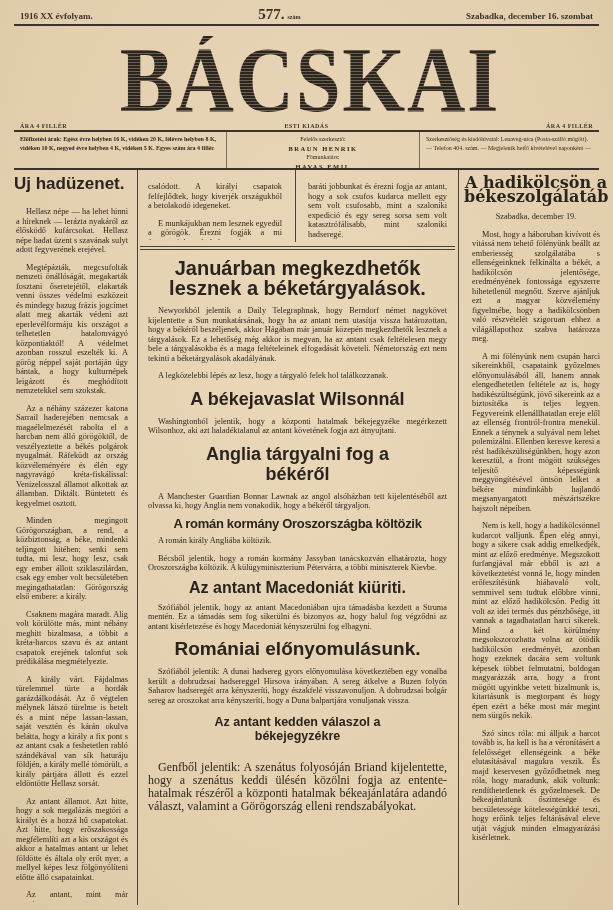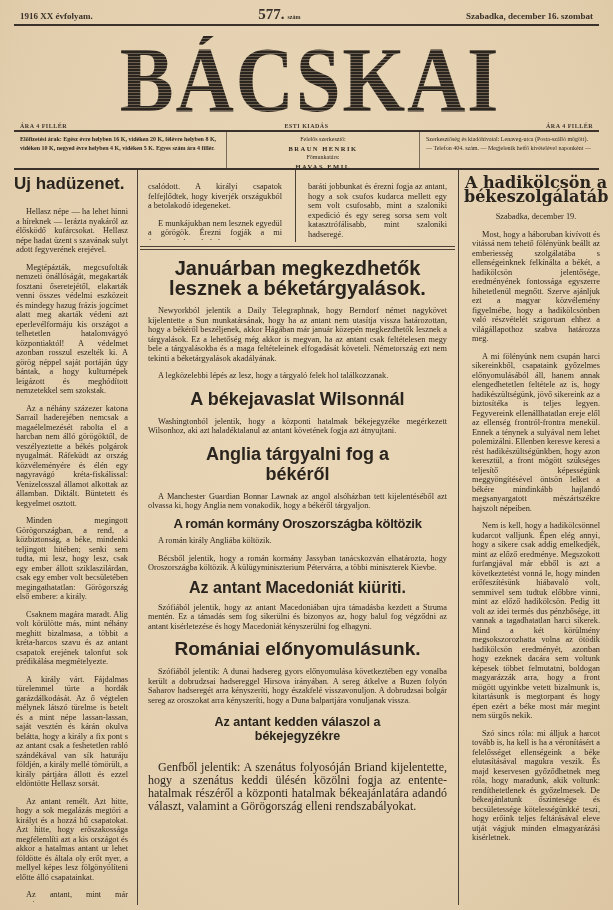--- a/index.html
+++ b/index.html
@@ -89,21 +89,21 @@
   <div class="vline" style="left:458px; top:170px; height:735px;"></div>
 
   <div class="col c-left">
     <h2 class="h1 h-left">Uj hadüzenet.</h2>
     <p>Hellasz népe — ha lehet hinni a híreknek — lerázta nyakáról az élősködő kufárcsokat. Hellasz népe hadat üzent s szavának sulyt adott fegyverének erejével.</p>
     <p>Megtépázták, megcsufolták nemzeti önállóságát, megakarták fosztani őseretejétől, elakarták venni összes védelmi eszközeit és mindegy hazug frázis jogcímet alatt meg akarták védeni azt eperlevélformáju kis országot a telhetetlen hatalomvágyó központiaktól! A védelmet azonban rosszul eszelték ki. A görög néppel saját portáján úgy bántak, a hogy kulturnépek leigázott és meghódított nemzetekkel sem szokstak.</p>
     <p>Az a néhány százezer katona Sarrail haderejében nemcsak a magaélelmezését rabolta el a harcban nem álló görögöktől, de veszélyeztette a békés polgárok nyugalmát. Ráfeküdt az ország közvéleményére és élén egy nagyravágó kréta-fiskálissal: Venizelosszal államot alkottak az államban. Diktált. Büntetett és kegyelmet osztott.</p>
     <p>Minden megingott Görögországban, a rend, a közbiztonság, a béke, mindenki teljingott hitében; senki sem tudta, mi lesz, hogy lesz, csak egy ember állott sziklaszilárdan, csak egy ember volt becsületében megingathatatlan: Görögország első embere: a király.</p>
     <p>Csaknem magára maradt. Alig volt körülötte más, mint néhány meghitt bizalmasa, a többit a kréta-harcos szavu és az antant csapatok erejének talonfut sok prédikálása megmételyezte.</p>
     <p>A király várt. Fájdalmas türelemmel türte a hordák garázdálkodását. Az ő végtelen mélynek látszó türelme is betelt és a mint népe lassan-lassan, saját vesztén és kárán okulva belátta, hogy a király a fix pont s az antant csak a feshetetlen rabló szándékával van sík haturáju földjén, a király mellé tömörült, a király pártjára állott és ezzel eldöntötte Hellasz sorsát.</p>
-    <p>Az antant remélt. Azt hitte, hogy a sok megalázás megtöri a királyt és a hozzá hű csapatokat. Azt hitte, hogy erőszakossága megfélemlíti azt a kis országot és akkor a hatalmas antant ur lehet földötte és általa oly erőt nyer, a mellyel képes lesz fölgönyölíteni előtte álló csapatainkat.</p>
+    <p>Az antant államot. Azt hitte, hogy a sok megalázás megtöri a királyt és a hozzá hű csapatokat. Azt hitte, hogy erőszakossága megfélemlíti azt a kis országot és akkor a hatalmas antant ur lehet földötte és általa oly erőt nyer, a mellyel képes lesz fölgönyölíteni előtte álló csapatainkat.</p>
     <p>Az antant, mint már annyiszor,</p>
   </div>
 
   <div class="col c-mid1">
     <p style="text-indent:0">csalódott. A királyi csapatok felfejlődtek, hogy kiverjék országukból a betolakodó idegeneket.</p>
     <p>E munkájukban nem lesznek egyedül a görögök. Érezni fogják a mi fegyvereink segítségét, a mi</p>
   </div>
   <div class="col c-mid2">
     <p style="text-indent:0">baráti jobbunkat és érezni fogja az antant, hogy a sok csufos kudarca mellett egy sem volt csufosabb, mint a szaloniki expedició és egy sereg sorsa sem volt katasztrófálisabb, mint szaloniki hadseregé.</p>
   </div>

